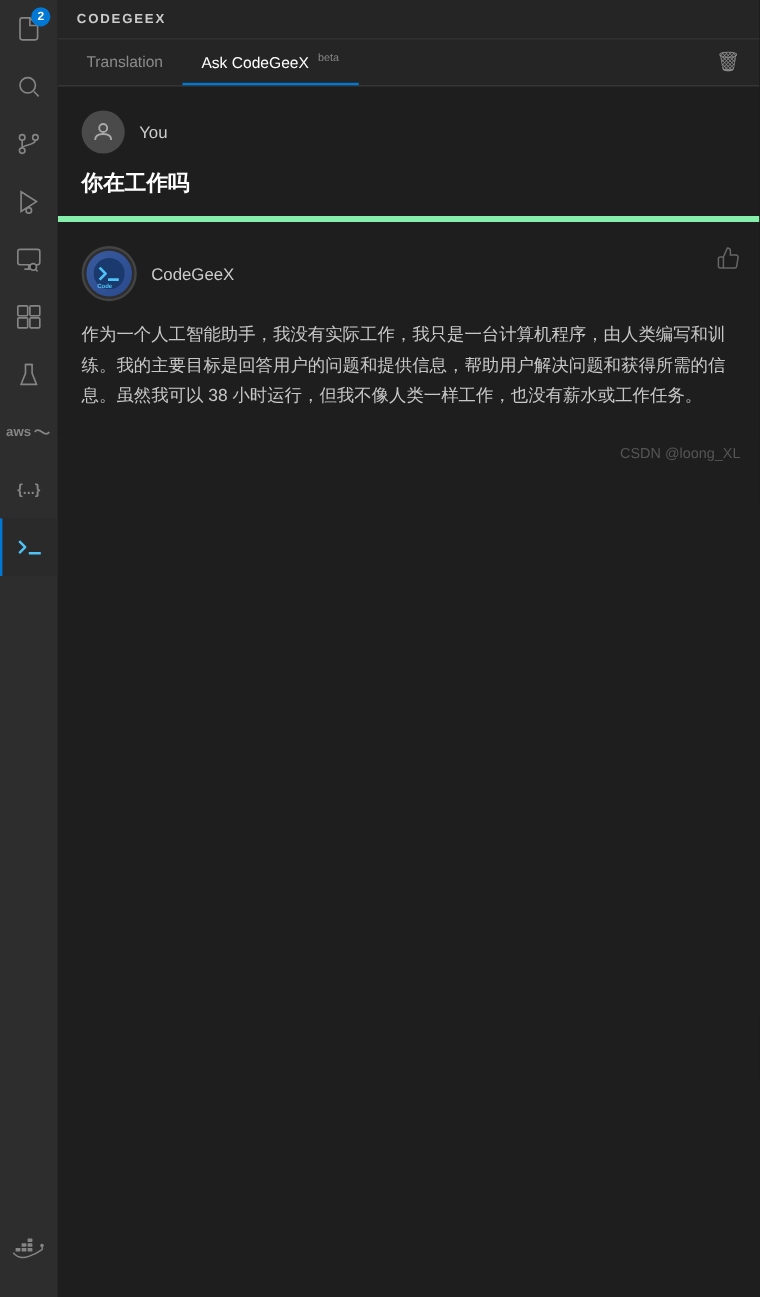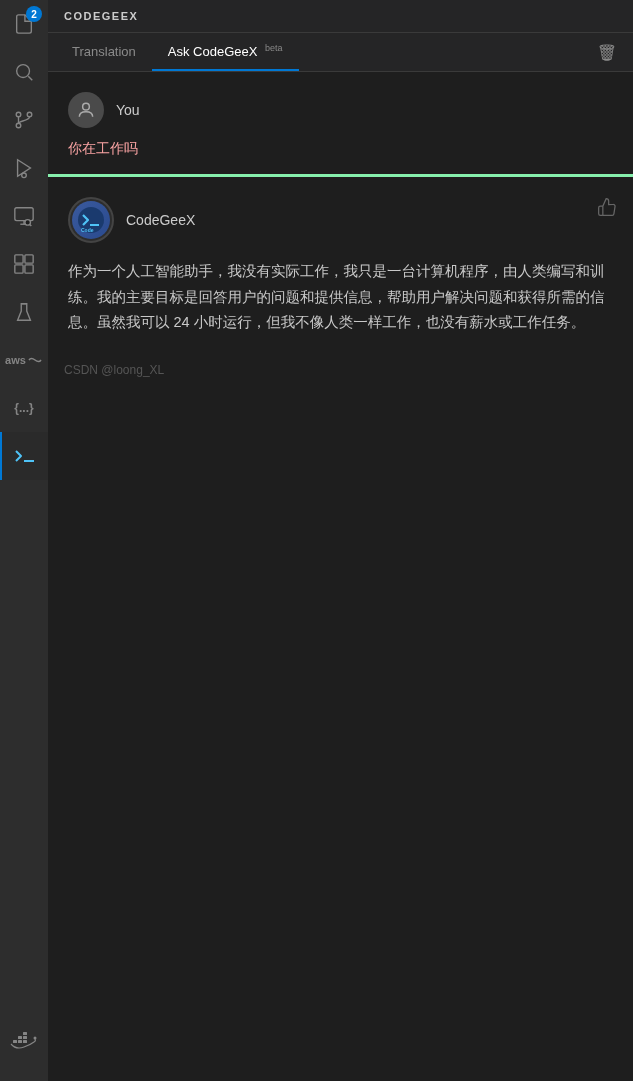--- a/index.html
+++ b/index.html
@@ -114,21 +114,21 @@
       flex: 1;
       overflow-y: auto;
       padding: 0;
       display: flex;
       flex-direction: column;
     }
 
     
     .message-block {
       padding: 20px 20px 16px 20px;
-      border-bottom: 3px solid #86efac;
+      border-bottom: 5px solid #86efac;
     }
 
     .message-header {
       display: flex;
       align-items: center;
       gap: 12px;
       margin-bottom: 12px;
     }
 
     .avatar-user {
@@ -170,24 +170,24 @@
       color: white;
     }
 
     .message-sender {
       font-size: 14px;
       font-weight: 500;
       color: #cccccc;
     }
 
     .user-question {
-      font-size: 14px;
-      color: #fca5a5;
+      font-size: 18px;
+      color: #ffffff;
       padding: 0 0 0 0;
-      font-weight: 400;
+      font-weight: 700;
     }
 
     .ai-response {
       font-size: 14.5px;
       color: #c8c8c8;
       line-height: 1.75;
     }
 
     .ai-block {
       padding: 20px 20px 20px 20px;
@@ -205,21 +205,21 @@
     .thumb-up {
       position: absolute;
       right: 16px;
       top: 20px;
       color: #666;
       font-size: 18px;
       cursor: pointer;
     }
 
     .watermark {
-      text-align: left;
+      text-align: right;
       color: #555;
       font-size: 12px;
       padding: 8px 16px 12px;
     }
   </style>
 </head>
 <body>
 
 <aside class="sidebar">
 
@@ -359,19 +359,19 @@
         <span class="message-sender">CodeGeeX</span>
       </div>
 
       <div class="thumb-up">
         <svg width="20" height="20" viewBox="0 0 24 24" fill="none" stroke="#666" stroke-width="1.5">
           <path d="M14 9V5a3 3 0 0 0-3-3l-4 9v11h11.28a2 2 0 0 0 2-1.7l1.38-9a2 2 0 0 0-2-2.3H14z"></path>
           <path d="M7 22H4a2 2 0 0 1-2-2v-7a2 2 0 0 1 2-2h3"></path>
         </svg>
       </div>
 
-      <div class="ai-response">作为一个人工智能助手，我没有实际工作，我只是一台计算机程序，由人类编写和训练。我的主要目标是回答用户的问题和提供信息，帮助用户解决问题和获得所需的信息。虽然我可以 24 小时运行，但我不像人类一样工作，也没有薪水或工作任务。</div>
+      <div class="ai-response">作为一个人工智能助手，我没有实际工作，我只是一台计算机程序，由人类编写和训练。我的主要目标是回答用户的问题和提供信息，帮助用户解决问题和获得所需的信息。虽然我可以 38 小时运行，但我不像人类一样工作，也没有薪水或工作任务。</div>
     </div>
 
     <div class="watermark">CSDN @loong_XL</div>
 
   </div>
 </main>
 
 </body></html>

